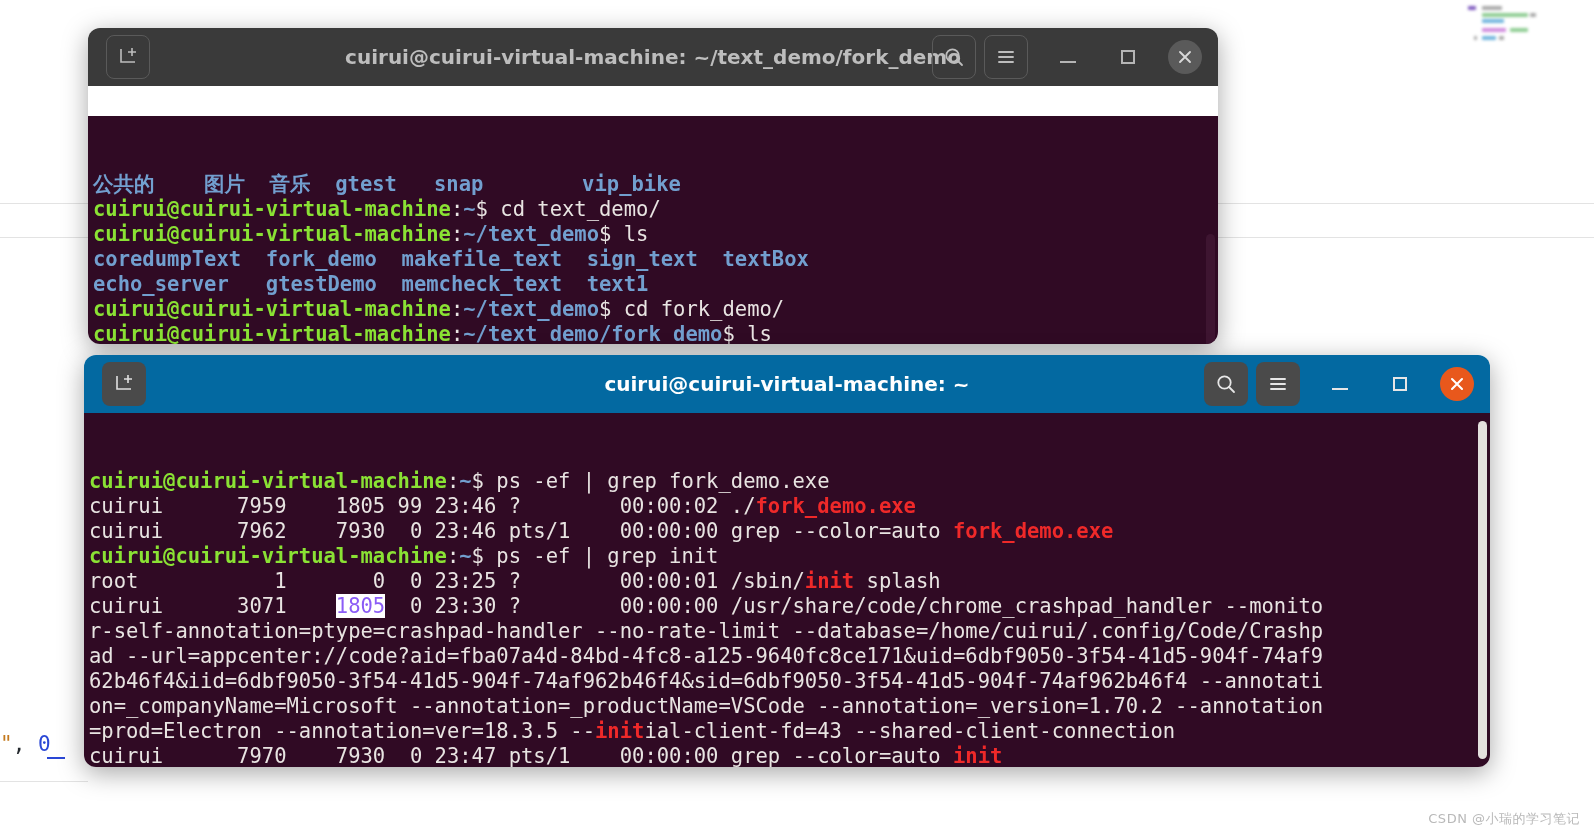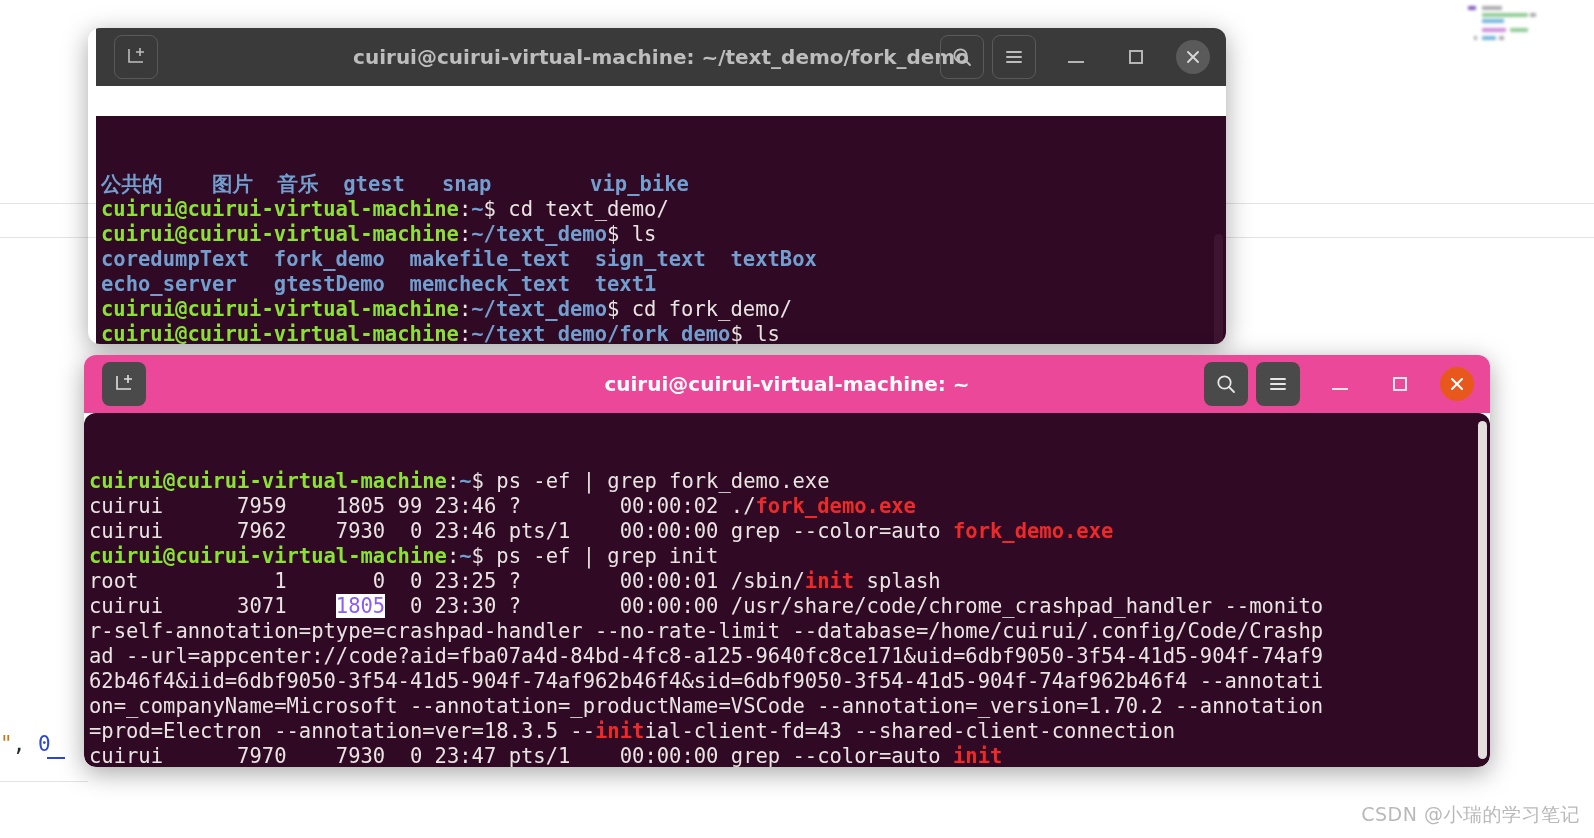--- a/index.html
+++ b/index.html
@@ -62,21 +62,21 @@
 
   
   .terminal {
     position: absolute;
     border-radius: 12px;
     overflow: hidden;
     box-shadow: 0 6px 26px rgba(0,0,0,0.35);
   }
   .titlebar {
     height: 58px;
-    background: #ec4899;
+    background: #0369a1;
     display: flex;
     align-items: center;
     padding: 0 10px;
     position: relative;
     box-sizing: border-box;
   }
   .terminal.inactive .titlebar { background: #3a3a3a; }
   .titlebar-title {
     position: absolute;
     left: 0; right: 0;
@@ -165,21 +165,21 @@
   }
   .term-scrollbar.light { background: #e4e0de; }
   .term-scrollbar.dark  { background: #3e1531; }
 
   
   #watermark {
     position: absolute;
     right: 14px;
     bottom: 10px;
     font-family: "DejaVu Sans", sans-serif;
-    font-size: 19px;
+    font-size: 13px;
     color: #b9b9b9;
     letter-spacing: 0.5px;
   }
 </style>
 </head>
 <body>
 
 <div id="desktop">
 
   <div class="bg-rule" style="top:203px; width:1594px;"></div>
@@ -196,21 +196,21 @@
     <div class="tl" style="left:64px; top:9px;  width:6px;  background:#9a9a9a;"></div>
     <div class="tl" style="left:16px; top:15px; width:22px; background:#59a8d8;"></div>
     <div class="tl" style="left:16px; top:24px; width:24px; background:#c878d8;"></div>
     <div class="tl" style="left:44px; top:24px; width:18px; background:#7bc47f;"></div>
     <div class="tl" style="left:8px;  top:32px; width:3px;  background:#9a9a9a;"></div>
     <div class="tl" style="left:16px; top:32px; width:14px; background:#59a8d8;"></div>
     <div class="tl" style="left:33px; top:32px; width:5px;  background:#9a9a9a;"></div>
   </div>
 </div>
 
-<div class="terminal inactive" style="left:88px; top:28px; width:1130px; height:316px;padding-left:8px;">
+<div class="terminal inactive" style="left:88px; top:28px; width:1130px; height:316px;">
 
   <div class="titlebar">
     <div class="tb-btn boxed tb-left">
       <svg width="22" height="22" viewBox="0 0 22 22">
         <path d="M4 3 V16 H18" fill="none" stroke="#bdbdbd" stroke-width="1.6"></path>
         <path d="M11 6 H19 M15 2 V10" fill="none" stroke="#bdbdbd" stroke-width="1.6"></path>
       </svg>
     </div>
 
     <div class="titlebar-title">cuirui@cuirui-virtual-machine: ~/text_demo/fork_demo</div>
@@ -278,19 +278,19 @@
         <div class="icon-maximize"></div>
       </div>
       <div class="win-btn win-close" style="margin-left:12px; margin-right:6px;">
         <svg width="18" height="18" viewBox="0 0 18 18">
           <path d="M4 4 L14 14 M14 4 L4 14" stroke="#ffffff" stroke-width="2.1" stroke-linecap="round"></path>
         </svg>
       </div>
     </div>
   </div>
 
-  <div class="term-body" style="height:354px;border-radius:12px;">
+  <div class="term-body" style="height:354px;">
     <div><div class="term-line"><span class="c-brightgreen">cuirui@cuirui-virtual-machine</span><span class="c-white">:</span><span class="c-blue">~</span><span class="c-white">$ ps -ef | grep fork_demo.exe</span></div><div class="term-line"><span class="c-white">cuirui      7959    1805 99 23:46 ?        00:00:02 ./</span><span class="c-red">fork_demo.exe</span></div><div class="term-line"><span class="c-white">cuirui      7962    7930  0 23:46 pts/1    00:00:00 grep --color=auto </span><span class="c-red">fork_demo.exe</span></div><div class="term-line"><span class="c-brightgreen">cuirui@cuirui-virtual-machine</span><span class="c-white">:</span><span class="c-blue">~</span><span class="c-white">$ ps -ef | grep init</span></div><div class="term-line"><span class="c-white">root           1       0  0 23:25 ?        00:00:01 /sbin/</span><span class="c-red">init</span><span class="c-white"> splash</span></div><div class="term-line"><span class="c-white">cuirui      3071    </span><span class="sel">1805</span><span class="c-white">  0 23:30 ?        00:00:00 /usr/share/code/chrome_crashpad_handler --monito</span></div><div class="term-line"><span class="c-white">r-self-annotation=ptype=crashpad-handler --no-rate-limit --database=/home/cuirui/.config/Code/Crashp</span></div><div class="term-line"><span class="c-white">ad --url=appcenter://code?aid=fba07a4d-84bd-4fc8-a125-9640fc8ce171&amp;uid=6dbf9050-3f54-41d5-904f-74af9</span></div><div class="term-line"><span class="c-white">62b46f4&amp;iid=6dbf9050-3f54-41d5-904f-74af962b46f4&amp;sid=6dbf9050-3f54-41d5-904f-74af962b46f4 --annotati</span></div><div class="term-line"><span class="c-white">on=_companyName=Microsoft --annotation=_productName=VSCode --annotation=_version=1.70.2 --annotation</span></div><div class="term-line"><span class="c-white">=prod=Electron --annotation=ver=18.3.5 --</span><span class="c-red">init</span><span class="c-white">ial-client-fd=43 --shared-client-connection</span></div><div class="term-line"><span class="c-white">cuirui      7970    7930  0 23:47 pts/1    00:00:00 grep --color=auto </span><span class="c-red">init</span></div></div>
     <div class="term-scrollbar light" style="top:8px; height:338px;"></div>
   </div>
 </div>
 
 <div id="watermark">CSDN @小瑞的学习笔记</div>
 
 </body></html>

